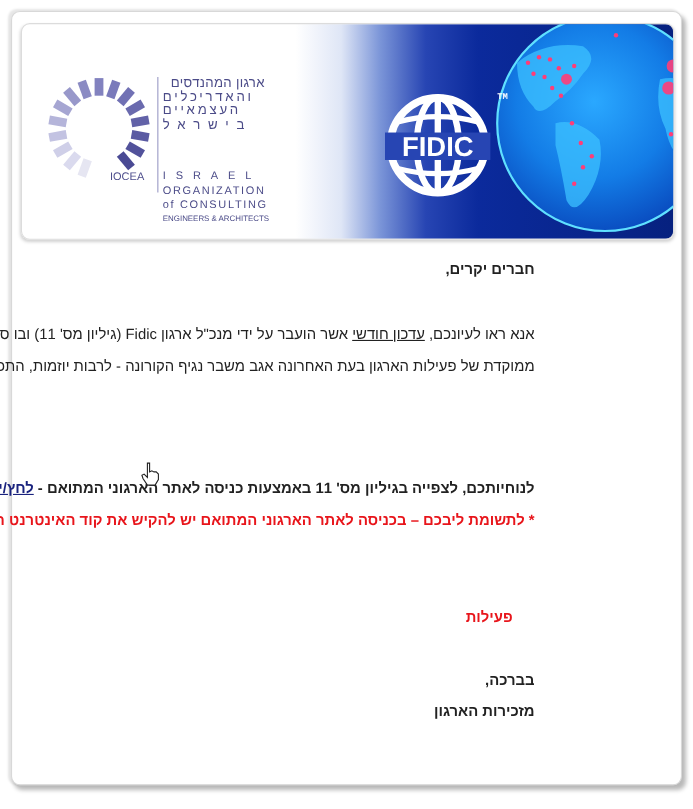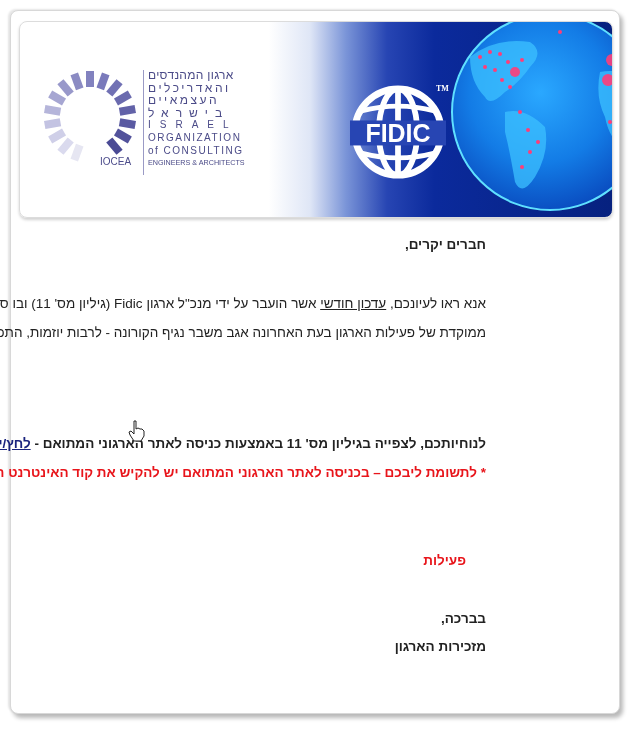--- a/index.html
+++ b/index.html
@@ -80,45 +80,47 @@
     }
     .iocea-text .he {
       direction: rtl;
       text-align: left;
       font-size: 12px;
       letter-spacing: 2.5px;
       white-space: nowrap;
     }
     .iocea-text .he.tight {
       letter-spacing: 0.3px;
+      text-align: center;
     }
     .iocea-text .en {
       font-size: 10px;
       letter-spacing: 1.5px;
       white-space: nowrap;
     }
     .iocea-text .en.spread {
       letter-spacing: 9px;
+      margin-top: 36px;
     }
     .iocea-text .en.small {
       font-size: 7.2px;
       letter-spacing: 0px;
     }
     .fidic-logo {
       position: absolute;
       left: 330px;
       top: 62px;
       width: 96px;
       height: 96px;
     }
     .tm {
       position: absolute;
-      left: 416px;
+      left: 432px;
       top: 62px;
-      font-family: Liberation Serif, serif;
+      font-family: Liberation Mono, monospace;
       font-size: 8px;
       color: #ffffff;
       font-weight: bold;
     }
     .globe {
       position: absolute;
       left: 430px;
       top: -10px;
       width: 200px;
       height: 200px;

